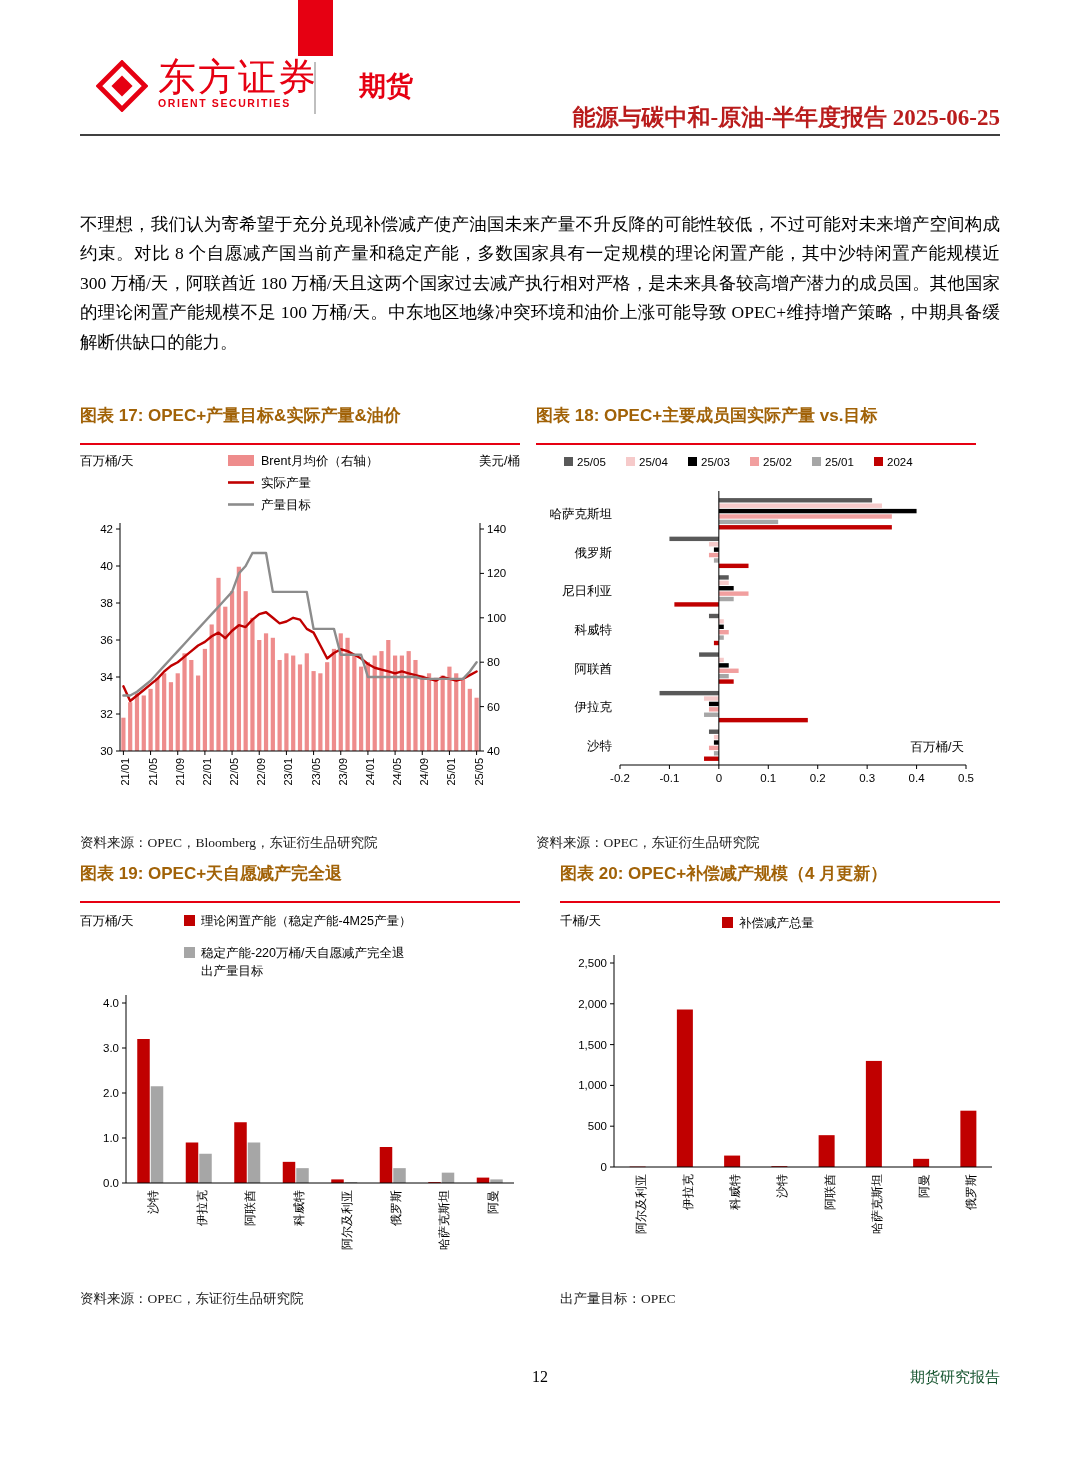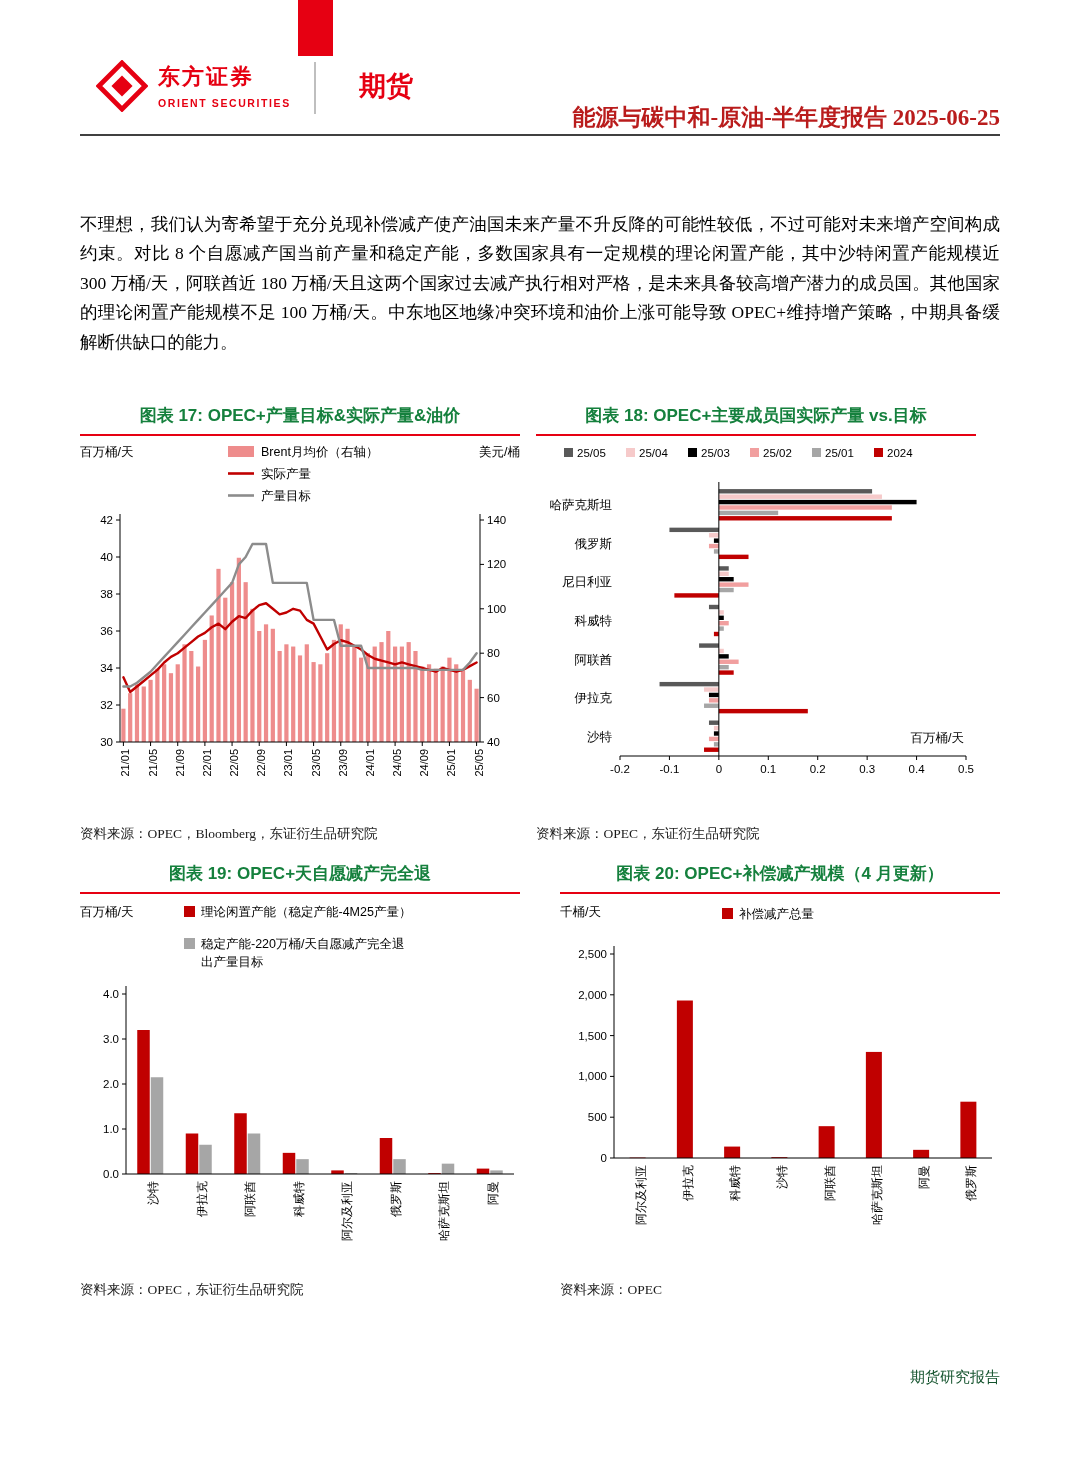--- a/index.html
+++ b/index.html
@@ -2,36 +2,36 @@
 <html><head>
 <meta charset="utf-8">
 <style>
   html,body{margin:0;padding:0;background:#ffffff;}
   .page{position:relative;width:1080px;height:1466px;background:#fff;overflow:hidden;
         font-family:"Liberation Serif",serif;color:#000;}
   
   .logo-box{position:absolute;left:96px;top:60px;display:flex;align-items:flex-start;}
   .logo-icon{width:52px;height:52px;}
   .logo-text{margin-left:10px;}
-  .logo-cn{font-size:22px;font-weight:bold;color:#e60012;line-height:34px;letter-spacing:2px;
+  .logo-cn{font-size:38px;font-weight:normal;color:#e60012;line-height:34px;letter-spacing:2px;
            font-family:"Liberation Sans",sans-serif;}
   .logo-en{font-size:10.5px;color:#e60012;letter-spacing:1.6px;margin-top:3px;
            font-family:Liberation Sans, sans-serif;font-weight:bold;}
   .red-tab{position:absolute;left:298px;top:0;width:35px;height:56px;background:#e60012;}
   .hdr-divider{position:absolute;left:314px;top:62px;width:2px;height:52px;background:#bfbfbf;}
   .section-label{position:absolute;left:334px;top:68px;font-size:27px;font-weight:bold;color:#e60012;margin-left:25px;}
   .report-title{position:absolute;right:80px;top:102px;font-size:23px;font-weight:bold;color:#b91c1c;}
   .hdr-rule{position:absolute;left:80px;top:134px;width:920px;height:2px;background:#404040;}
   
   .body-par{position:absolute;left:80px;top:192px;width:920px;font-size:17.5px;line-height:29.5px;
             text-align:justify;color:#000;}
   
   .fig{position:absolute;width:440px;}
-  .fig-title{font-size:17px;font-weight:bold;color:#15803d;border-bottom:2px solid #e60012;
-             padding-bottom:7px;font-family:"Liberation Sans",sans-serif;text-align:center;}
+  .fig-title{font-size:17px;font-weight:bold;color:#a16207;border-bottom:2px solid #e60012;
+             padding-bottom:16px;font-family:"Liberation Sans",sans-serif;}
   .chart{display:block;margin-top:4px;}
   .fig-source{font-size:13.5px;color:#1a1a1a;margin-top:25px;}
   #fig17{left:80px;top:404px;}  #fig18{left:536px;top:404px;}
   #fig19{left:80px;top:862px;}  #fig20{left:560px;top:862px;}
   svg text{font-family:"Liberation Sans",sans-serif;}
   
   .page-num{position:absolute;left:0;top:1368px;width:100%;text-align:center;font-size:16px;color:#000;}
   .footer-label{position:absolute;right:80px;top:1368px;font-size:15px;color:#14532d;}
 </style>
 </head>
@@ -350,18 +350,19 @@
         <line x1="50" y1="137.60000000000002" x2="54" y2="137.60000000000002" stroke="#000"></line>
         <text x="47" y="141.60000000000002" font-size="11.5" fill="#000" text-anchor="end">1,500</text>
         <line x1="50" y1="96.79999999999998" x2="54" y2="96.79999999999998" stroke="#000"></line>
         <text x="47" y="100.79999999999998" font-size="11.5" fill="#000" text-anchor="end">2,000</text>
         <line x1="50" y1="56" x2="54" y2="56" stroke="#000"></line>
         <text x="47" y="60" font-size="11.5" fill="#000" text-anchor="end">2,500</text>
         <rect x="162" y="10" width="11" height="11" fill="#c00000"></rect>
         <text x="179" y="20" font-size="12.5" fill="#000" text-anchor="start">补偿减产总量</text>
         <text x="0" y="18" font-size="12.5" fill="#000" text-anchor="start">千桶/天</text>
       </svg>
-    <div class="fig-source">资料来源：OPEC</div>
-  </div>
-
+    <div class="fig-source">出产量目标：OPEC</div>
+  </div>
+
+  <div class="page-num">12</div>
   <div class="footer-label">期货研究报告</div>
 
 </div>
 
 </body></html>

